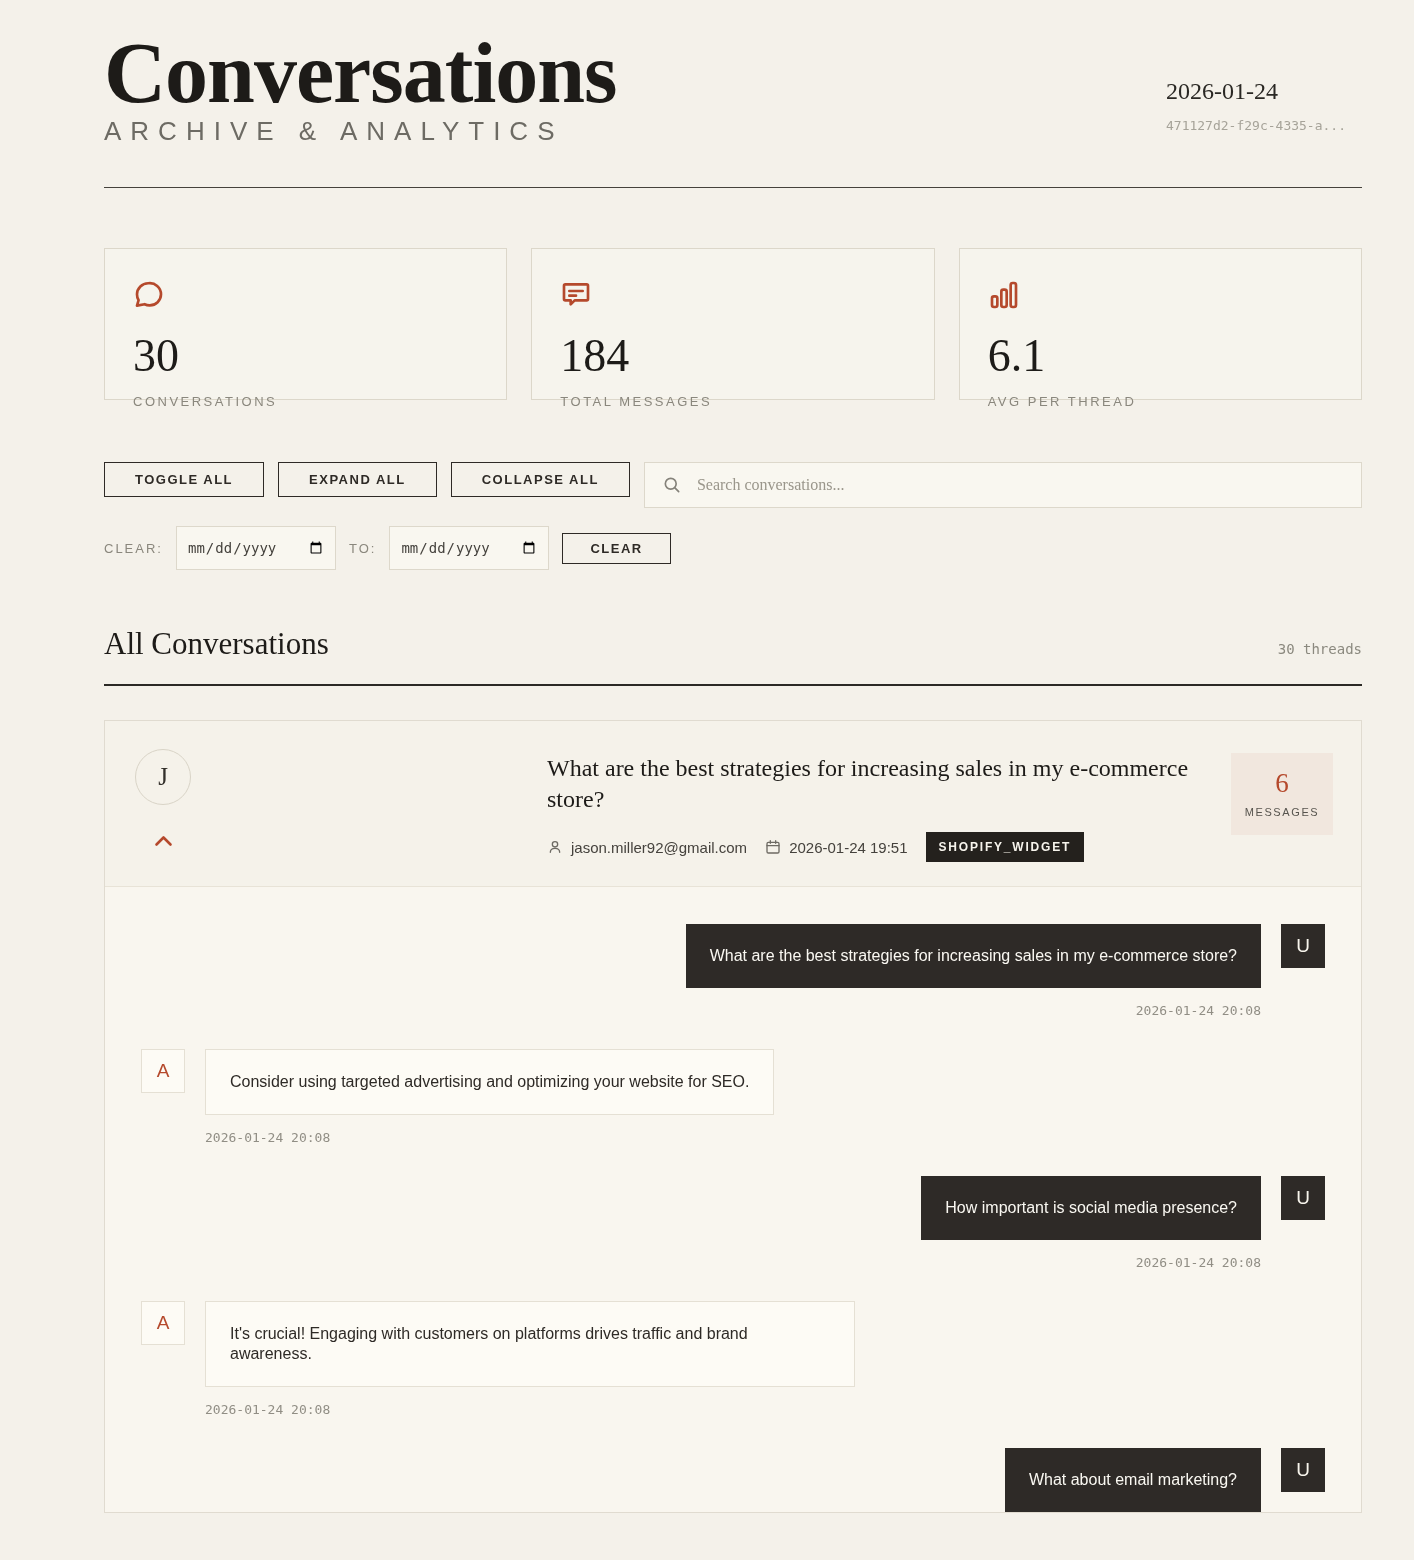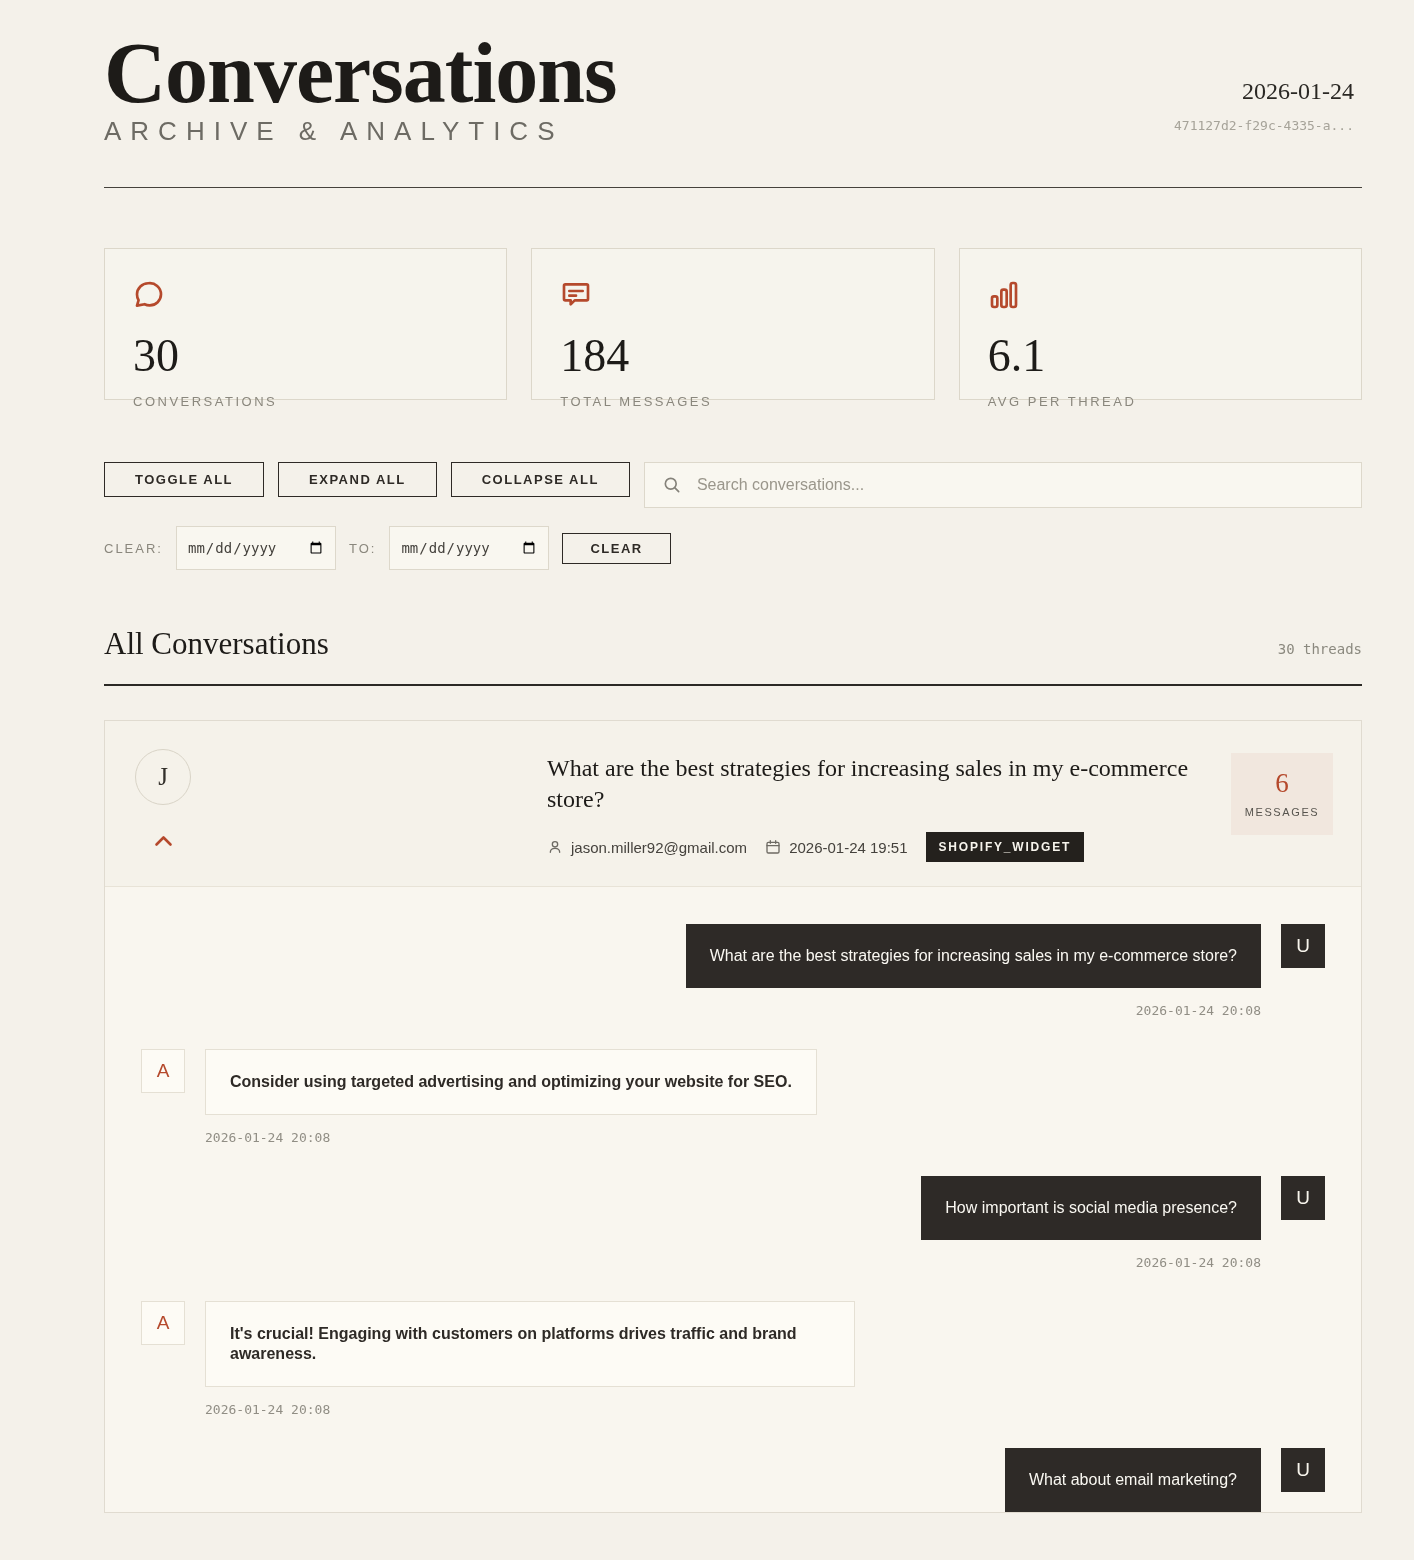--- a/index.html
+++ b/index.html
@@ -16,21 +16,21 @@
   .page-header { position:relative; padding-top:30px; }
   .page-title {
     font-family:"Liberation Serif", serif;
     font-size:86px; line-height:1.0; font-weight:700;
     letter-spacing:-1px; color:#1d1b18; margin:0;
   }
   .page-subtitle {
     font-size:26px; font-weight:400;
     letter-spacing:9px; color:#6d6b64;
   }
-  .header-meta { position:absolute; right:8px; top:78px; text-align:right; }
+  .header-meta { position:absolute; right:16px; top:78px; text-align:left; }
   .header-date { font-family:"Liberation Serif", serif; font-size:24px; color:#2a2824; }
   .header-id { font-family:"DejaVu Sans Mono", monospace; font-size:13px; color:#a6a399; margin-top:13px; }
   .header-rule { border-bottom:1px solid #45423c; margin-top:40px; }
 
   
   .stats-row { display:flex; gap:24px; margin-top:60px; }
   .stat-card {
     flex:1; height:152px; border:1px solid #dcd7ca;
     background:#f6f4ed; padding:30px 28px;
   }
@@ -49,21 +49,21 @@
     font-family:"Liberation Sans", sans-serif;
     font-size:13px; font-weight:700; letter-spacing:1.5px;
     cursor:pointer; white-space:nowrap;
   }
   .search-box {
     flex:1; height:46px; border:1px solid #ddd8cb; background:#f9f7f0;
     display:flex; align-items:center; gap:13px; padding:0 17px;
   }
   .search-box input {
     flex:1; border:none; outline:none; background:transparent;
-    font-family:Liberation Sans, sans-serif; font-size:16px; color:#1d4ed8;
+    font-family:Liberation Serif, serif; font-size:16px; color:#1d4ed8;
   }
   .search-box input::placeholder { color:#9a968b; }
 
   .filter-row { display:flex; align-items:center; gap:13px; margin-top:18px; }
   .filter-label { font-size:13px; letter-spacing:2px; color:#8a877d; }
   .date-input {
     height:44px; width:160px; border:1px solid #ddd8cb; background:#f9f7f0;
     font-family:"DejaVu Sans Mono", monospace; font-size:14px; color:#45423d;
     padding:0 10px; outline:none;
   }
@@ -103,21 +103,21 @@
   .msg-badge { background:#f1e7de; min-width:102px; padding:17px 10px; text-align:center; flex:none; }
   .msg-badge-count { font-family:"Liberation Serif", serif; font-size:27px; color:#b5492c; line-height:1; }
   .msg-badge-label { font-size:11px; letter-spacing:1.6px; color:#57544e; margin-top:9px; }
 
   
   .thread-body { background:#f9f6ef; padding:37px 36px 0; }
   .msg-row { display:flex; align-items:flex-start; gap:20px; }
   .msg-row.user { justify-content:flex-end; }
   .bubble { padding:22px 24px; font-size:16px; line-height:1.25; max-width:650px; }
   .user .bubble { background:#2e2a27; color:#faf8f2; }
-  .assistant .bubble { background:#fdfbf5; border:1px solid #e5e0d4; color:#2e2a26;font-weight:bold; }
+  .assistant .bubble { background:#fdfbf5; border:1px solid #e5e0d4; color:#2e2a26; }
   .msg-avatar {
     width:44px; height:44px; flex:none;
     display:flex; align-items:center; justify-content:center; font-size:19px;
   }
   .user .msg-avatar { background:#2e2a27; color:#f7f4ec; }
   .assistant .msg-avatar { background:#fdfbf5; border:1px solid #e5e0d4; color:#b5492c; }
   .msg-time {
     font-family:"DejaVu Sans Mono", monospace; font-size:13px; color:#918e85;
     margin-top:15px; margin-bottom:31px;
   }

